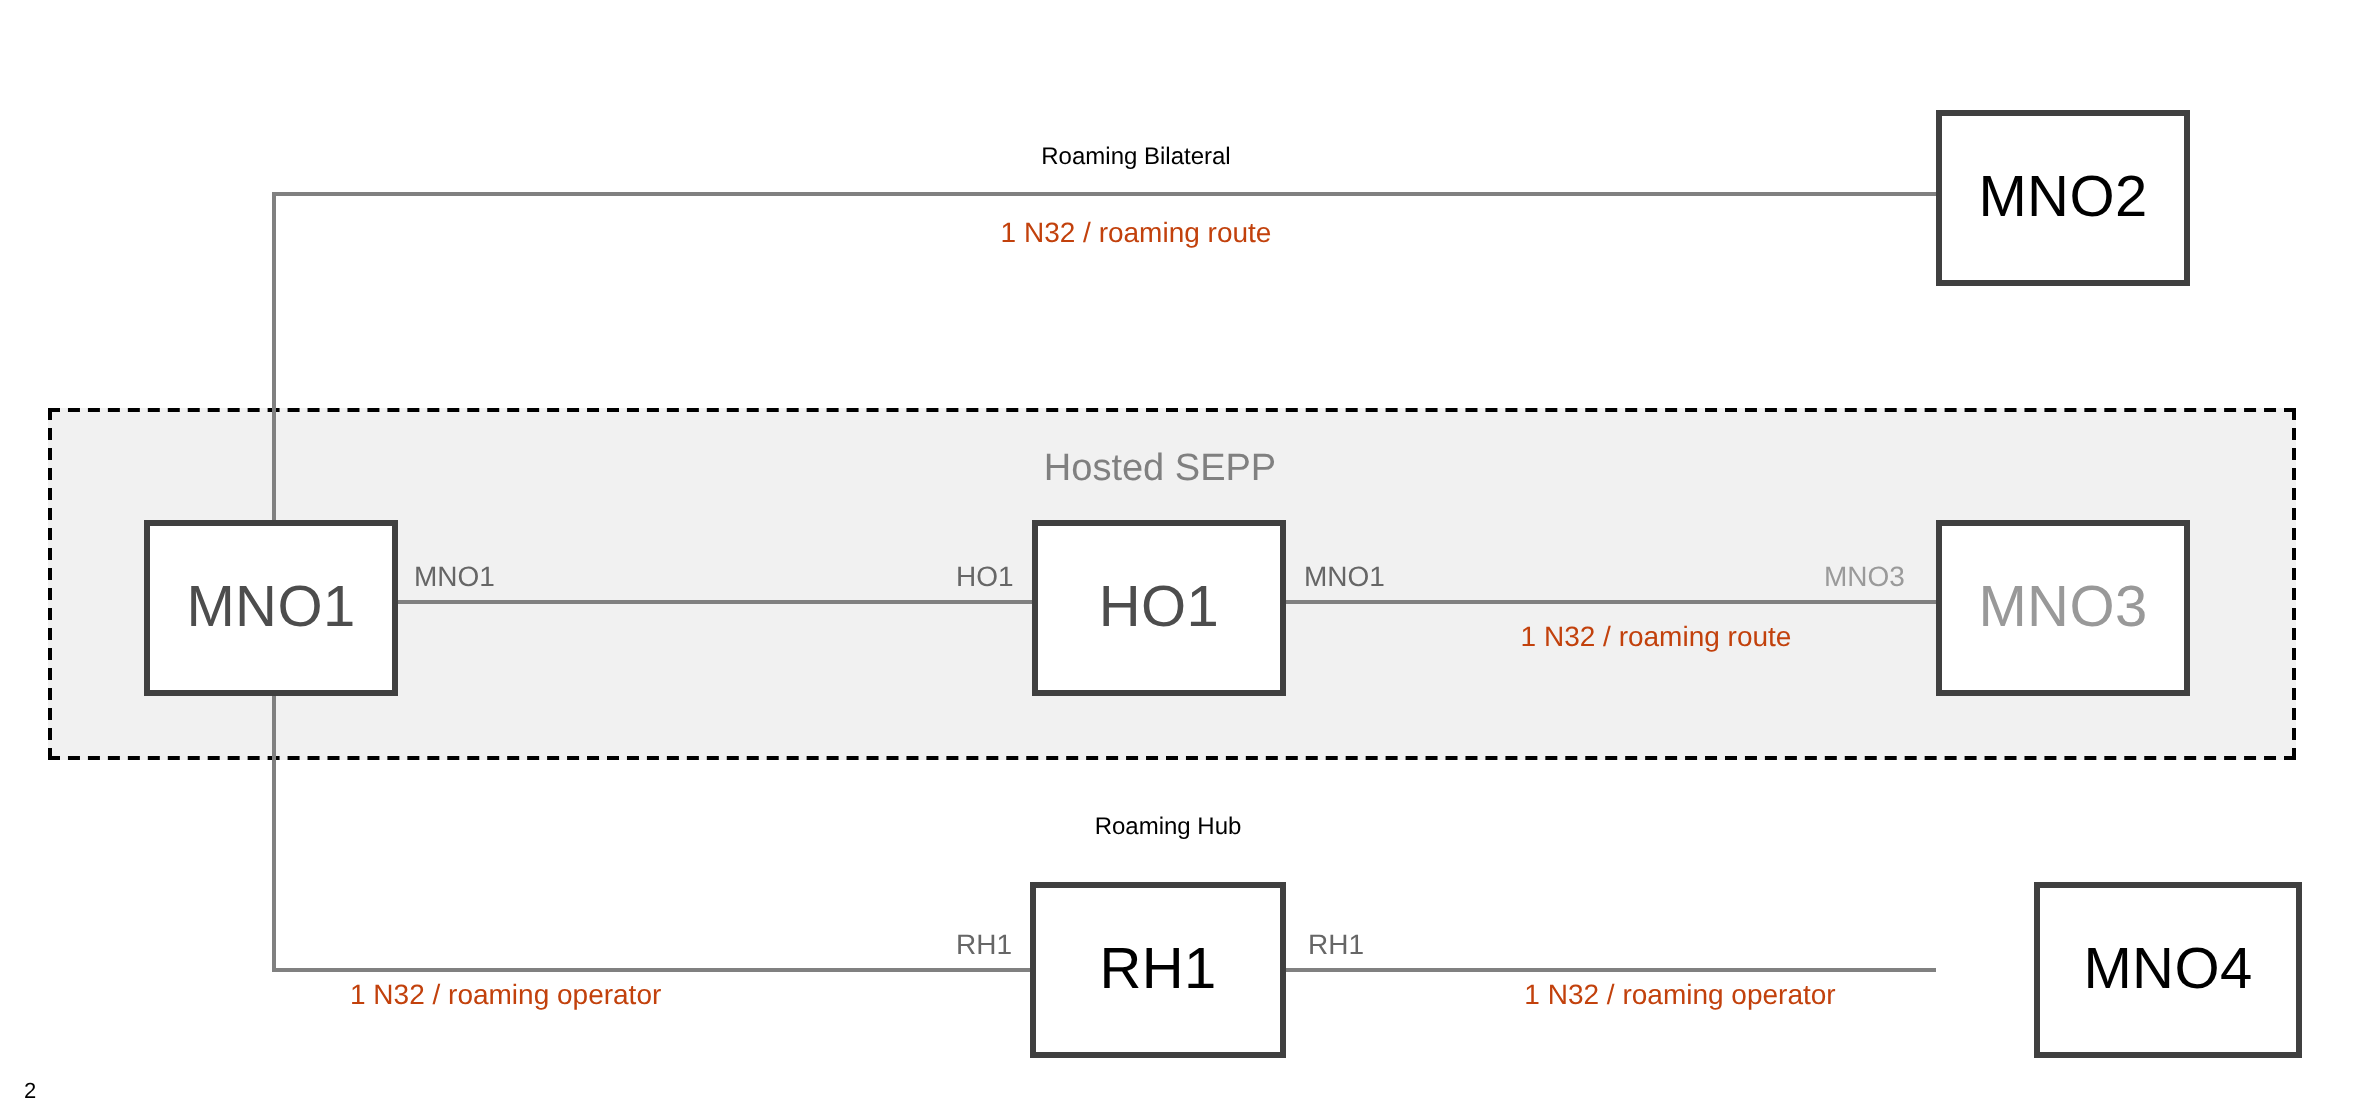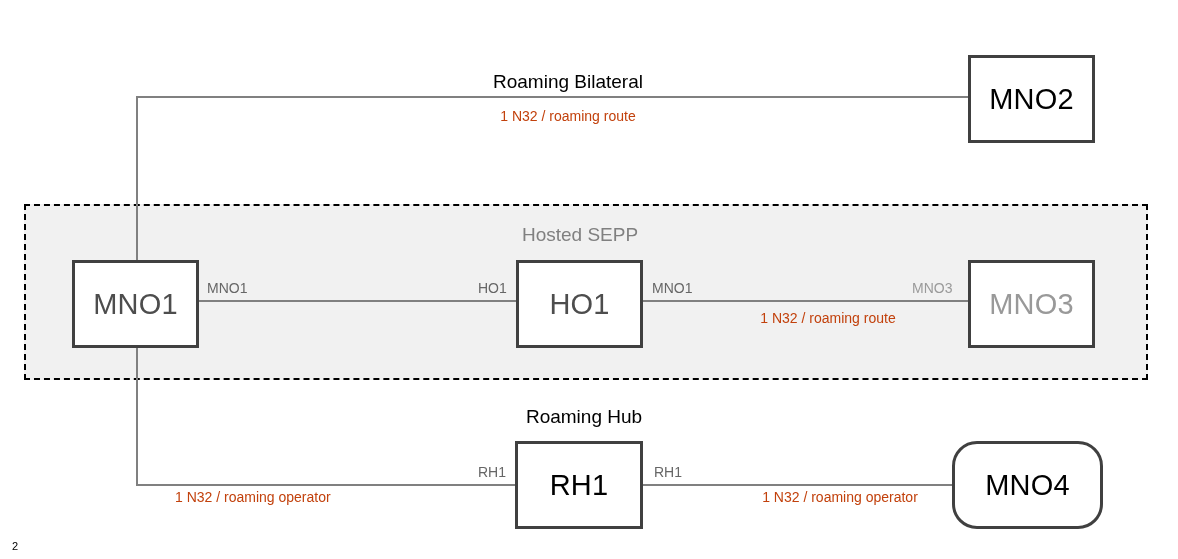--- a/index.html
+++ b/index.html
@@ -60,21 +60,21 @@
     border-left: 2px solid #808080;
   }
 
   
   .txt {
     position: absolute;
     white-space: nowrap;
     line-height: 1;
   }
   .title-lg {
-    font-size: 19px;
+    font-size: 12px;
     color: #000000;
   }
   .title-lg-gray {
     font-size: 19px;
     color: #808080;
   }
   .edge-note {
     font-size: 14px;
     color: #c2410c;
   }
@@ -151,19 +151,19 @@
   <div class="node" style="left:515px; top:441px; width:128px; height:88px;">
     <span class="node-label ink-black">RH1</span>
   </div>
 
   <div class="line-h" style="left:643px; top:484px; width:325px;"></div>
 
   <div class="txt endpoint-lbl" style="left:654px; top:465px;">RH1</div>
 
   <div class="txt edge-note center" style="left:840px; top:490px;">1 N32 / roaming operator</div>
 
-  <div class="node" style="left:952px; top:441px; width:151px; height:88px;border-radius:25px;">
+  <div class="node" style="left:1017px; top:441px; width:134px; height:88px;">
     <span class="node-label ink-black">MNO4</span>
   </div>
 
   <div class="page-num" style="left:12px; top:540px;">2</div>
 
 </div>
 
 </body></html>

